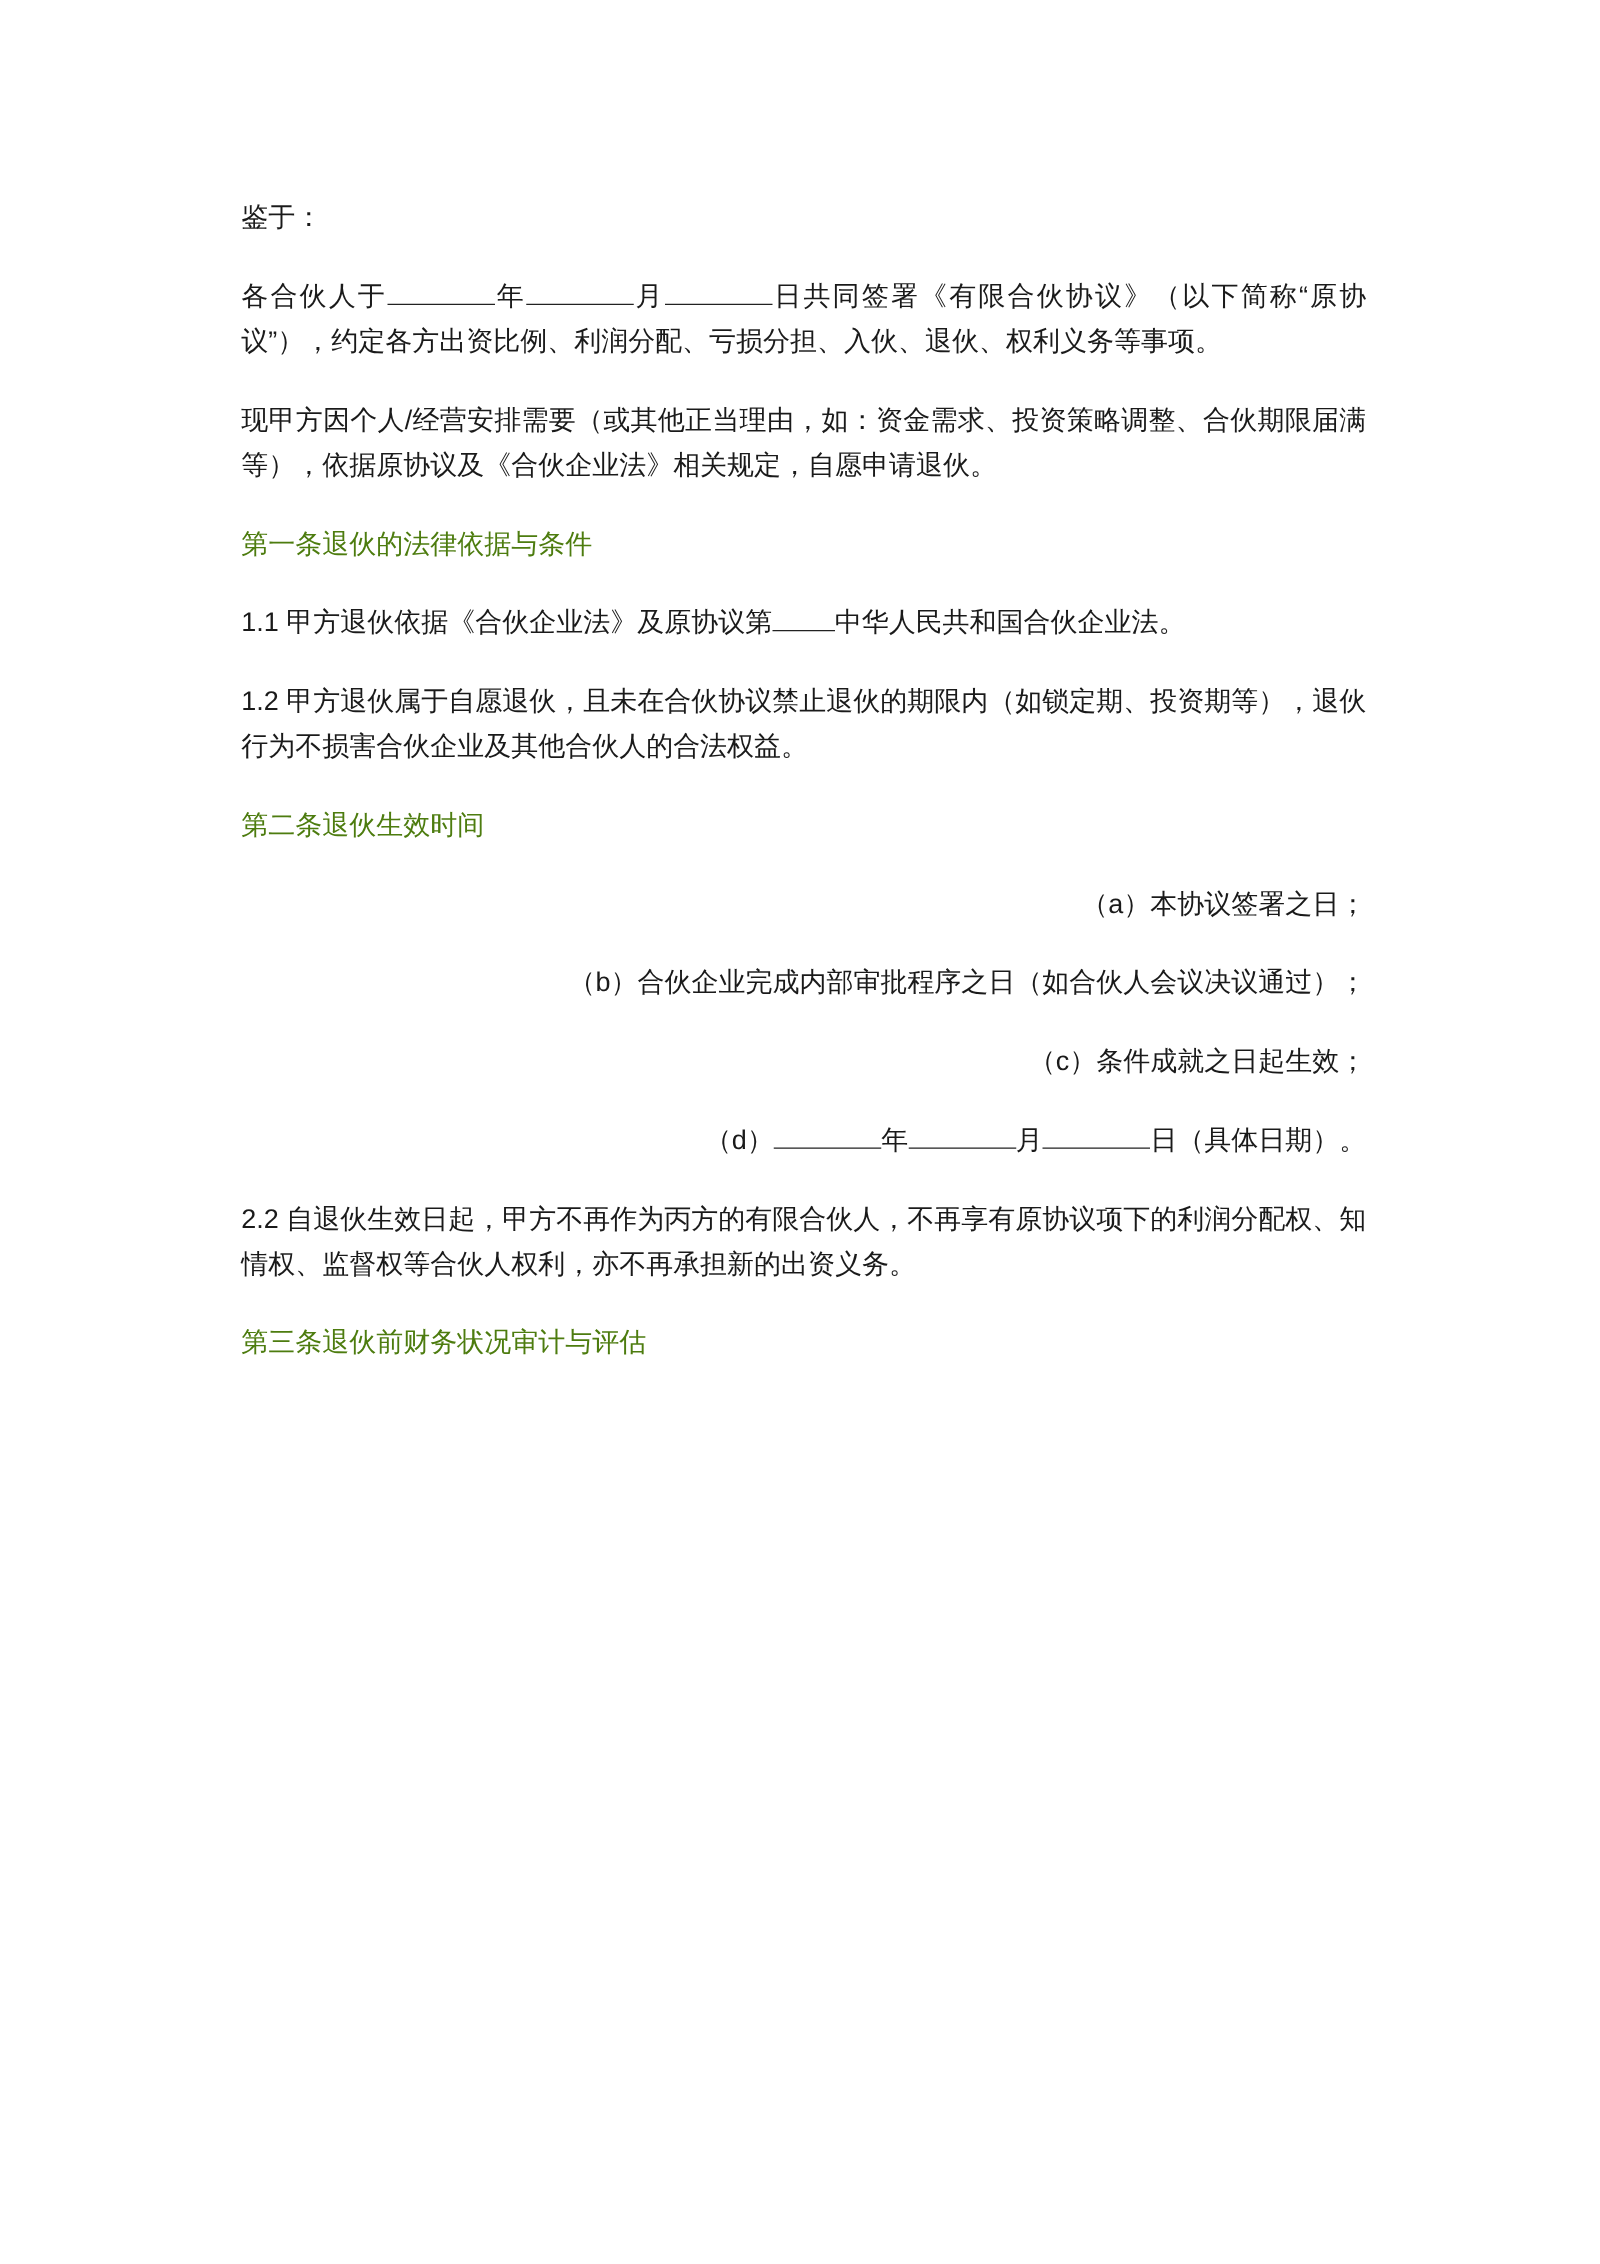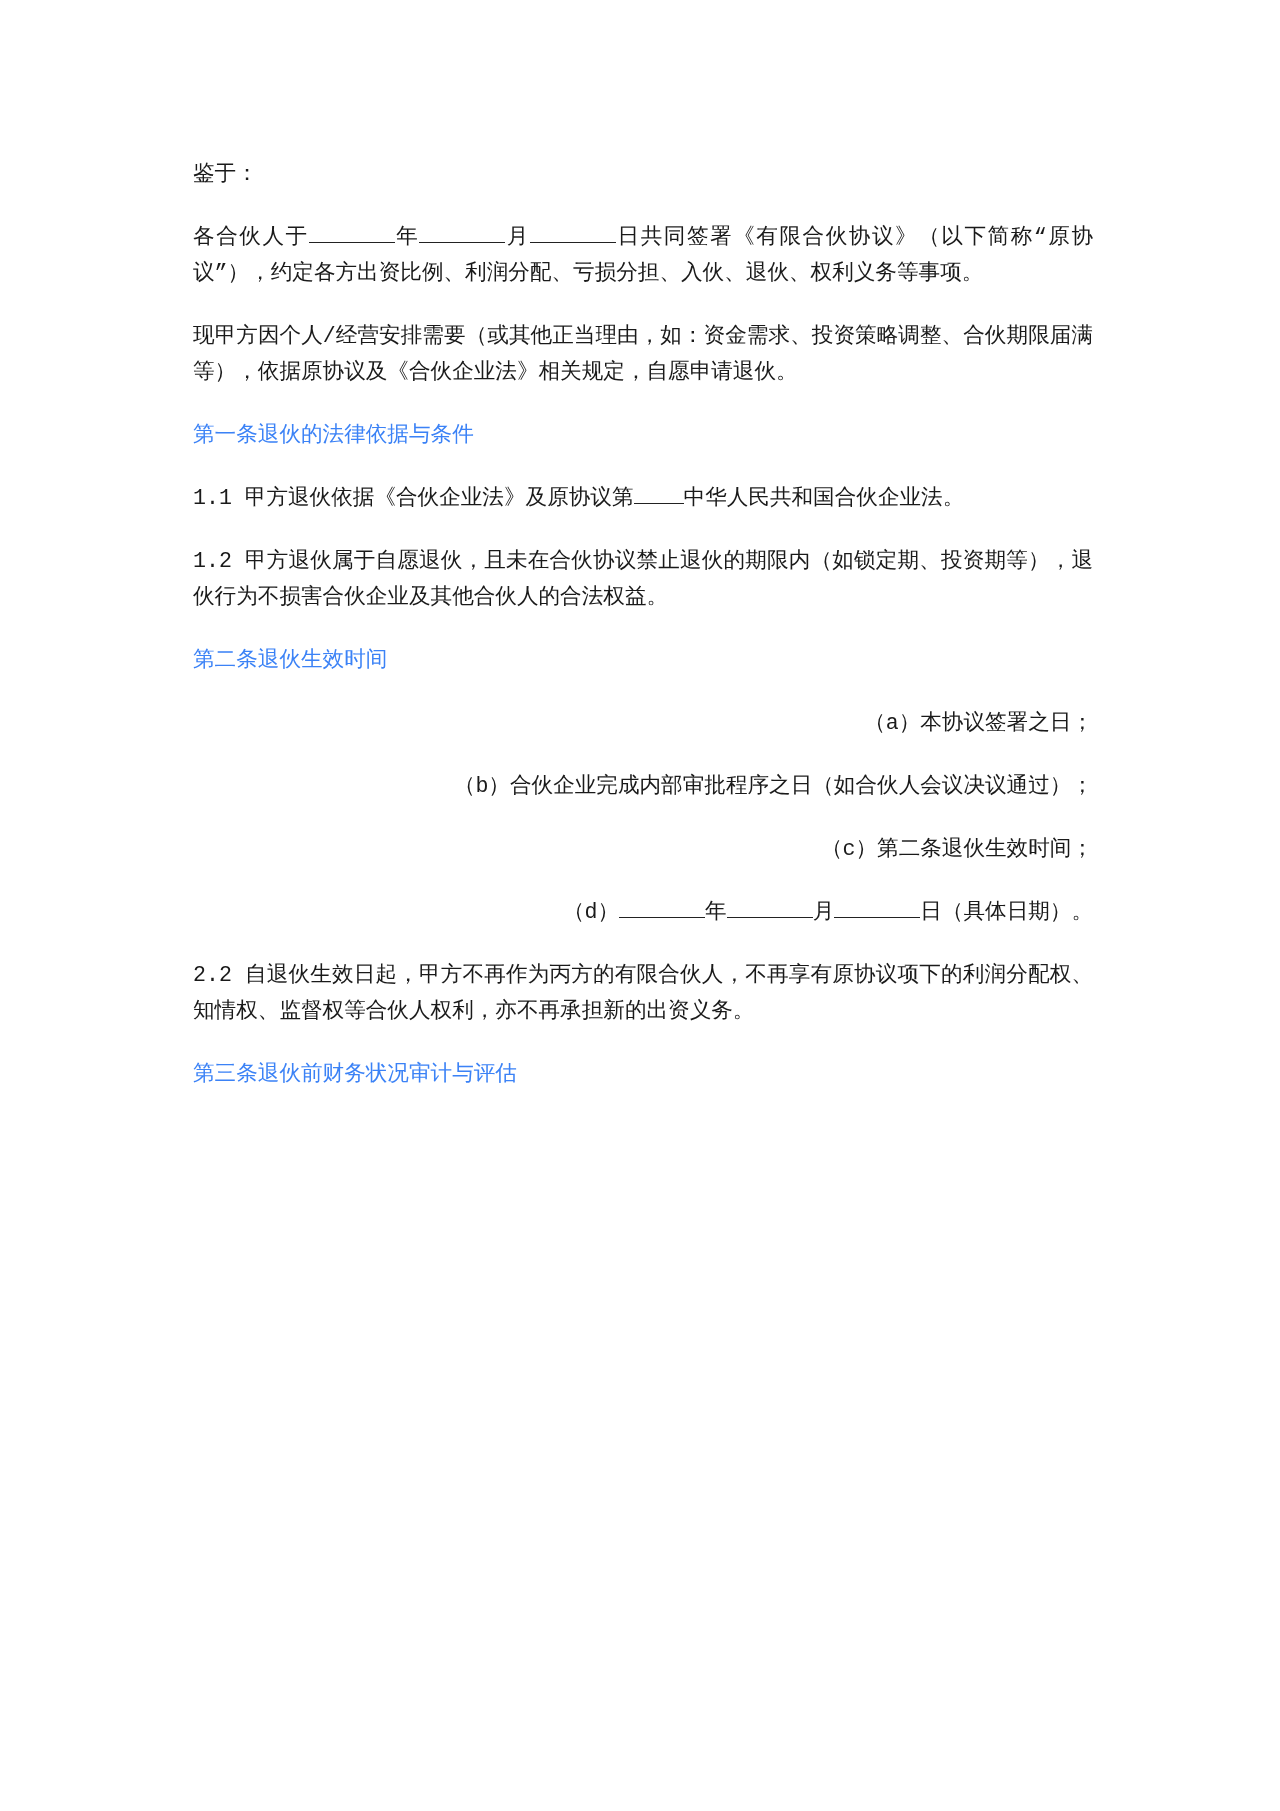--- a/index.html
+++ b/index.html
@@ -1,23 +1,23 @@
 <!DOCTYPE html>
 <html><head>
   <meta charset="utf-8">
   <style>
     html, body { margin: 0; padding: 0; background: #ffffff; }
     body { width: 1280px; height: 1811px; position: relative; overflow: hidden; }
     .page {
       position: absolute; left: 193px; top: 156px; width: 900px;
-      font-family: Liberation Mono, monospace;
+      font-family: Liberation Sans, sans-serif;
       font-size: 21.6px; line-height: 36px; color: #1a1a1a;
     }
     .para { margin: 0 0 27px 0; text-align: justify; text-align-last: left; }
-    .heading { margin: 0 0 27px 0; font-weight: normal; font-size: 21.6px; line-height: 36px; color: #3b82f6; }
+    .heading { margin: 0 0 27px 0; font-weight: normal; font-size: 21.6px; line-height: 36px; color: #4d7c0f; }
     .sub { margin: 0 0 27px 55px; text-align: right; }
     .blank { display: inline-block; border-bottom: 1.5px solid #222; height: 22px; vertical-align: baseline; }
     .b-date { width: 86px; }
     .b-art { width: 50px; }
     .b-cond { width: 104px; }
   </style>
 </head>
 <body>
 
 <div class="page">
@@ -35,21 +35,21 @@
   <p class="para"><span>1.1 甲方退伙依据《合伙企业法》及原协议第</span><span class="blank b-art"></span><span>中华人民共和国合伙企业法。</span></p>
 
   <p class="para">1.2 甲方退伙属于自愿退伙，且未在合伙协议禁止退伙的期限内（如锁定期、投资期等），退伙行为不损害合伙企业及其他合伙人的合法权益。</p>
 
 
   <h2 class="heading">第二条退伙生效时间</h2>
 
 
   <p class="sub">（a）本协议签署之日；</p>
   <p class="sub">（b）合伙企业完成内部审批程序之日（如合伙人会议决议通过）；</p>
-  <p class="sub">（c）第二条退伙生效时间；</p>
+  <p class="sub">（c）条件成就之日起生效；</p>
   <p class="sub"><span>（d）</span><span class="blank b-date"></span><span>年</span><span class="blank b-date"></span><span>月</span><span class="blank b-date"></span><span>日（具体日期）。</span></p>
 
   <p class="para">2.2 自退伙生效日起，甲方不再作为丙方的有限合伙人，不再享有原协议项下的利润分配权、知情权、监督权等合伙人权利，亦不再承担新的出资义务。</p>
 
 
   <h2 class="heading">第三条退伙前财务状况审计与评估</h2>
 
 </div>
 
 </body></html>

